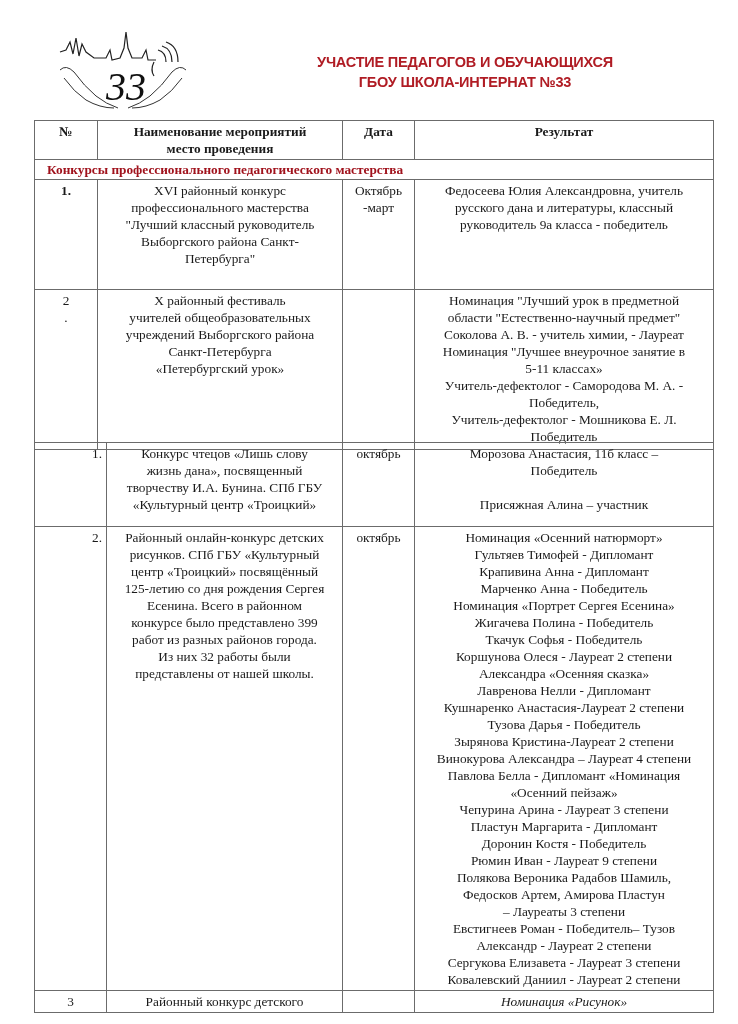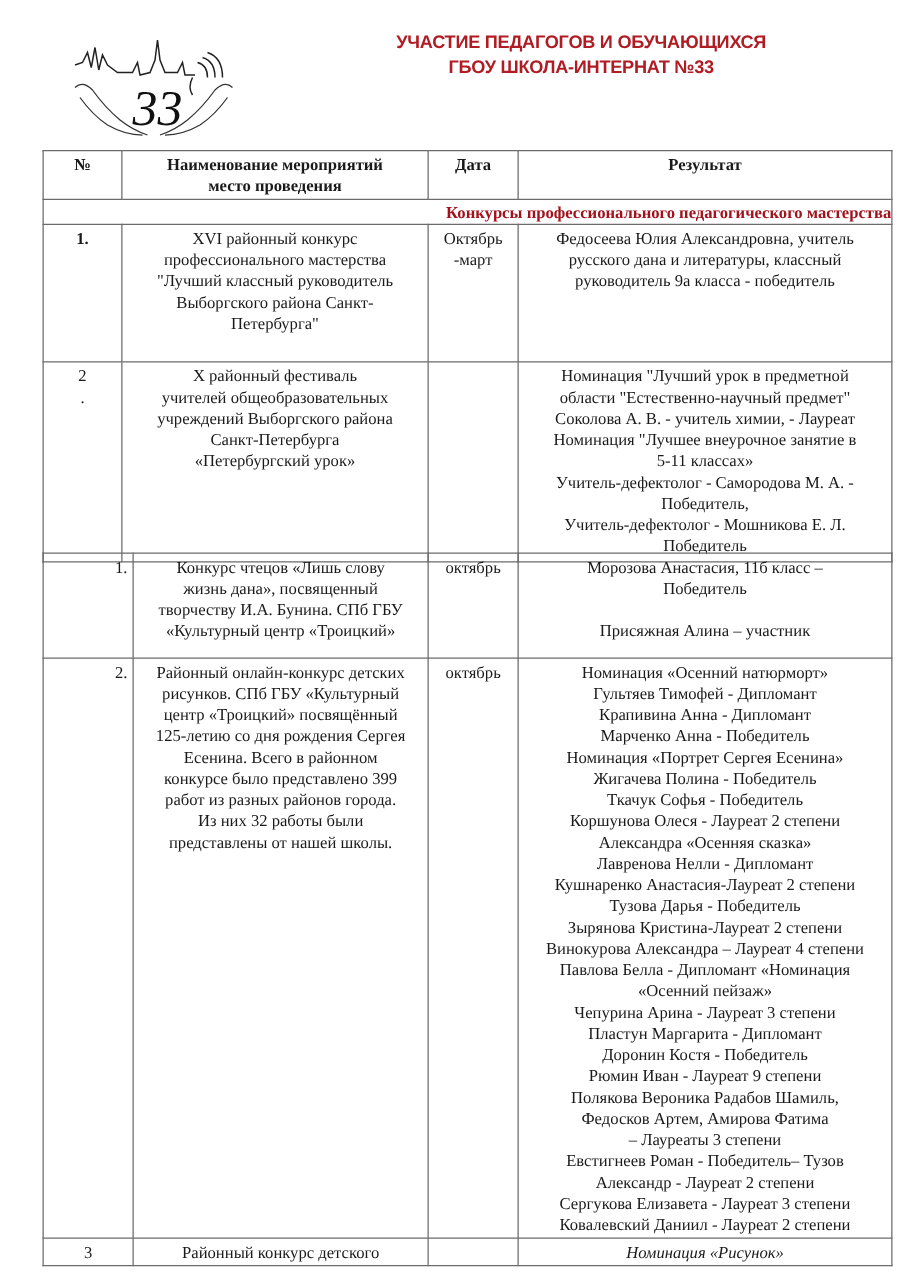--- a/index.html
+++ b/index.html
@@ -1,28 +1,28 @@
 <!DOCTYPE html>
 <html><head>
 <meta charset="utf-8">
 <style>
   html, body { margin: 0; padding: 0; background: #ffffff; }
   body { width: 738px; height: 1024px; overflow: hidden; position: relative;
          font-family: "Liberation Serif", "DejaVu Serif", serif; color: #1a1a1a; }
   .logo { position: absolute; left: 58px; top: 30px; width: 130px; height: 80px; }
-  .title { position: absolute; left: 220px; top: 24px; width: 490px; text-align: center;
+  .title { position: absolute; left: 220px; top: 52px; width: 490px; text-align: center;
            font-family: "Liberation Sans", "DejaVu Sans", sans-serif; font-weight: bold;
            color: #b01c24; font-size: 14.5px; line-height: 20px; letter-spacing: -0.2px; }
   .title div { white-space: nowrap; }
 
   table { border-collapse: collapse; position: absolute; left: 34px; width: 679px;
           table-layout: fixed; font-size: 13.3px; line-height: 17px; }
   td, th { border: 1.2px solid #6b6b6b; vertical-align: top; padding: 2px 4px; }
   th { font-weight: bold; text-align: center; }
-  .sec { text-align: right; color: #a0121c; font-weight: bold; padding: 1px 0; }
+  .sec { text-align: left; color: #a0121c; font-weight: bold; padding: 1px 12px; }
   .c { text-align: center; }
   .r { text-align: right; }
   .b { font-weight: bold; }
   .it { font-style: italic; }
   .lines div { white-space: nowrap; }
 </style>
 </head>
 <body>
 
 <svg class="logo" viewBox="0 0 130 80">
@@ -168,21 +168,21 @@
       <div>Тузова Дарья - Победитель</div>
       <div>Зырянова Кристина-Лауреат 2 степени</div>
       <div>Винокурова Александра – Лауреат 4 степени</div>
       <div>Павлова Белла - Дипломант «Номинация</div>
       <div>«Осенний пейзаж»</div>
       <div>Чепурина Арина - Лауреат 3 степени</div>
       <div>Пластун Маргарита - Дипломант</div>
       <div>Доронин Костя - Победитель</div>
       <div>Рюмин Иван - Лауреат 9 степени</div>
       <div>Полякова Вероника Радабов Шамиль,</div>
-      <div>Федосков Артем, Амирова Фатима</div>
+      <div>Федосков Артем, Амирова Пластун</div>
       <div>– Лауреаты 3 степени</div>
       <div>Евстигнеев Роман - Победитель– Тузов</div>
       <div>Александр - Лауреат 2 степени</div>
       <div>Сергукова Елизавета - Лауреат 3 степени</div>
       <div>Ковалевский Даниил - Лауреат 2 степени</div>
     </td>
   </tr>
 
   <tr>
     <td class="c">3</td>

